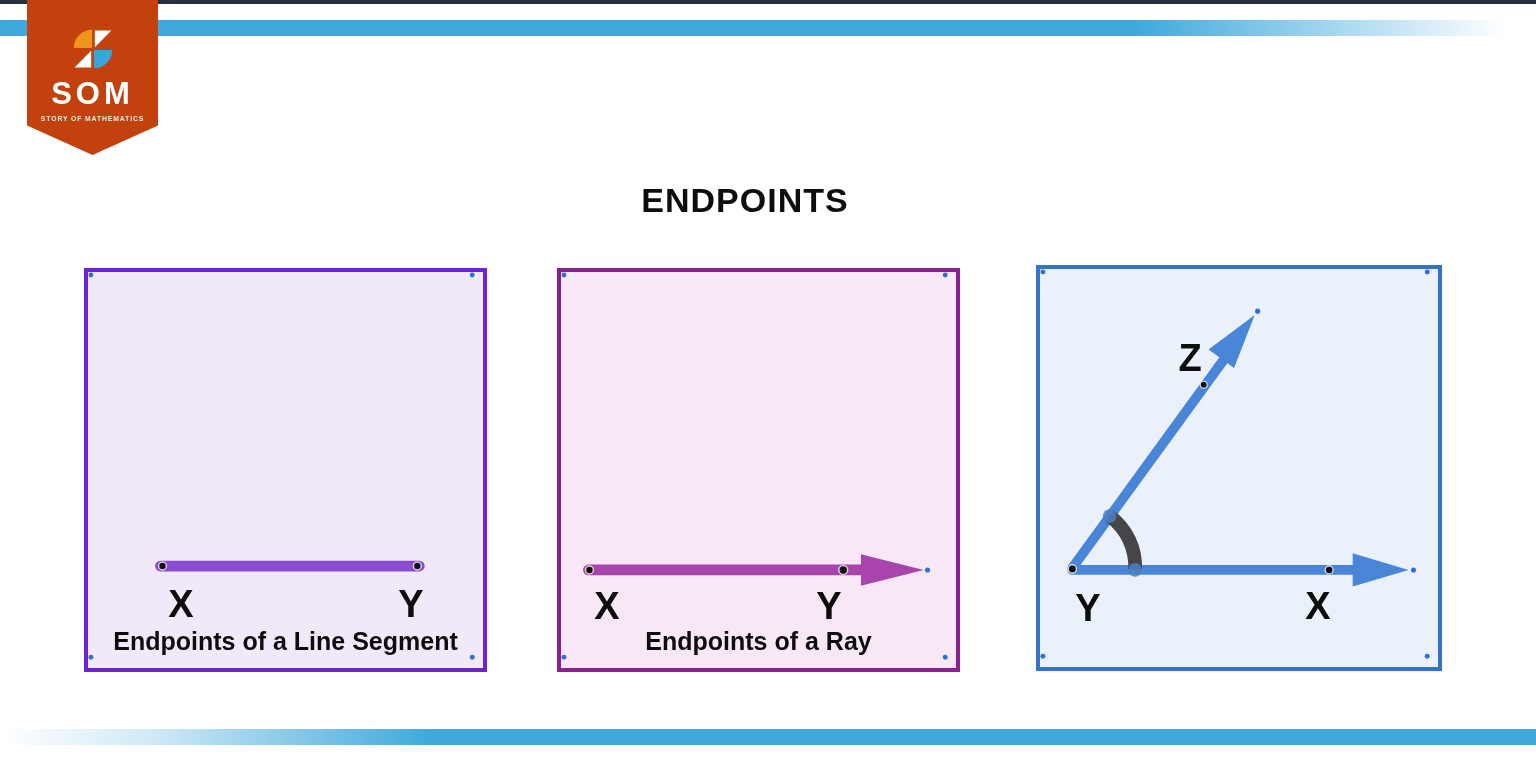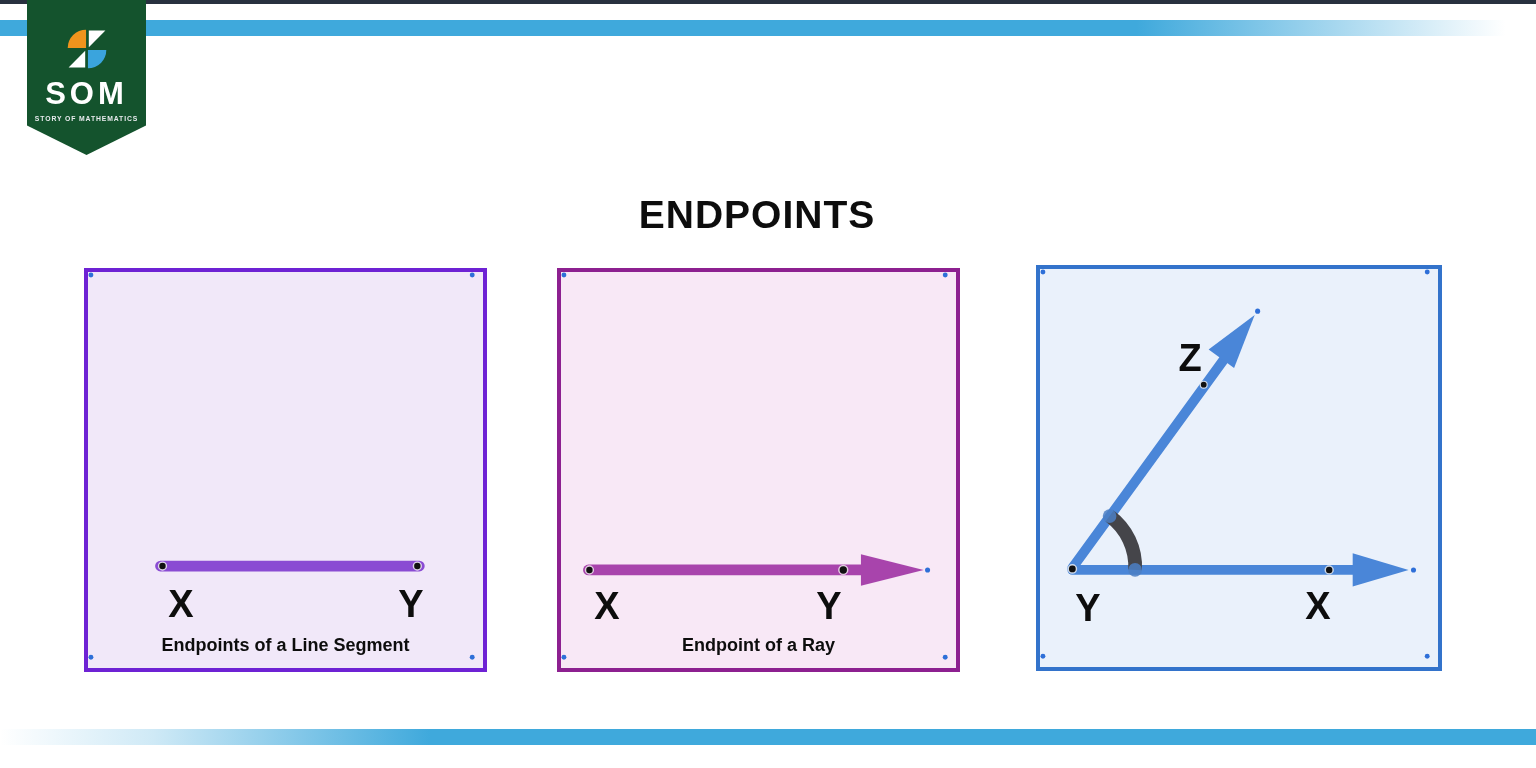--- a/index.html
+++ b/index.html
@@ -10,42 +10,42 @@
   .top-edge-line{position:absolute;left:0;top:0;width:100%;height:4px;background:#28313f;}
   .top-bar{
     position:absolute;left:0;top:20px;width:100%;height:16px;
     background:linear-gradient(90deg,#3fa9dc 0%,#3fa9dc 74%,rgba(63,169,220,0) 98%);
   }
   .bottom-bar{
     position:absolute;left:0;top:729px;width:100%;height:16px;
     background:linear-gradient(90deg,rgba(63,169,220,0) 0%,rgba(63,169,220,.25) 10%,#3fa9dc 28%,#3fa9dc 100%);
   }
   .logo{
-    position:absolute;left:27px;top:0;width:119px;height:155px;background:#14532d;
+    position:absolute;left:27px;top:0;width:131px;height:155px;background:#c2410c;
     clip-path:polygon(0 0,100% 0,100% 81%,50% 100%,0 81%);
     text-align:center;z-index:5;
   }
   .logo svg{display:block;margin:26px auto 0;}
   .logo .brand{color:#ffffff;font-weight:700;font-size:31px;letter-spacing:4px;margin-top:4px;}
   .logo .tagline{color:#e8ebee;font-size:6.8px;letter-spacing:0.9px;margin-top:3px;font-weight:700;}
   .title{
     position:absolute;left:745px;top:181px;transform:translateX(-50%);
-    margin:12px;font-size:39px;font-weight:700;color:#0d0d0d;letter-spacing:1px;white-space:nowrap;
+    margin:0;font-size:34px;font-weight:700;color:#0d0d0d;letter-spacing:1px;white-space:nowrap;
   }
   .panel{position:absolute;box-sizing:border-box;}
   .panel svg{position:absolute;left:0;top:0;width:100%;height:100%;}
   .panel-1{left:84px;top:268px;width:403px;height:404px;border:4px solid #6e22d4;background:#f1e8f9;}
   .panel-2{left:557px;top:268px;width:403px;height:404px;border:4px solid #8d2090;background:#f8e8f6;}
   .panel-3{left:1036px;top:265px;width:406px;height:406px;border:4px solid #3373cb;background:#eaf1fb;}
   .pt-label{
     position:absolute;transform:translateX(-50%);font-size:38px;font-weight:700;color:#0d0d0d;line-height:1;
   }
   .caption{
     position:absolute;left:0;right:0;bottom:12px;text-align:center;
-    font-size:18px;font-weight:700;color:#0d0d0d;white-space:nowrap;
+    font-size:25px;font-weight:700;color:#0d0d0d;white-space:nowrap;
   }
 </style>
 </head>
 <body>
 
 <div>
 
   <div class="top-edge-line"></div>
   <div class="top-bar"></div>
   <div class="bottom-bar"></div>
@@ -85,21 +85,21 @@
       <circle cx="3" cy="393" r="2.5" fill="#2e6fd8"></circle>
       <circle cx="392" cy="393" r="2.5" fill="#2e6fd8"></circle>
       <line x1="28" y1="304" x2="312" y2="304" stroke="#a844ac" stroke-width="11" stroke-linecap="round"></line>
       <polygon points="306,288 306,320 370,304" fill="#a844ac"></polygon>
       <circle cx="374" cy="304" r="2.6" fill="#2e6fd8"></circle>
       <circle cx="29" cy="304" r="4" fill="#111111" stroke="rgba(248,230,246,0.85)" stroke-width="1.5"></circle>
       <circle cx="288" cy="304" r="4.5" fill="#111111" stroke="rgba(248,230,246,0.85)" stroke-width="1.5"></circle>
     </svg>
     <span class="pt-label" style="left:46px;top:315px;">X</span>
     <span class="pt-label" style="left:268px;top:315px;">Y</span>
-    <div class="caption">Endpoint of a Ray</div>
+    <div class="caption">Endpoints of a Ray</div>
   </section>
 
   <section class="panel panel-3">
     <svg viewBox="0 0 406 406">
       <circle cx="3" cy="3" r="2.5" fill="#2e6fd8"></circle>
       <circle cx="395" cy="3" r="2.5" fill="#2e6fd8"></circle>
       <circle cx="3" cy="395" r="2.5" fill="#2e6fd8"></circle>
       <circle cx="395" cy="395" r="2.5" fill="#2e6fd8"></circle>
 
       <line x1="33" y1="307" x2="330" y2="307" stroke="#4a86d8" stroke-width="10" stroke-linecap="round"></line>

